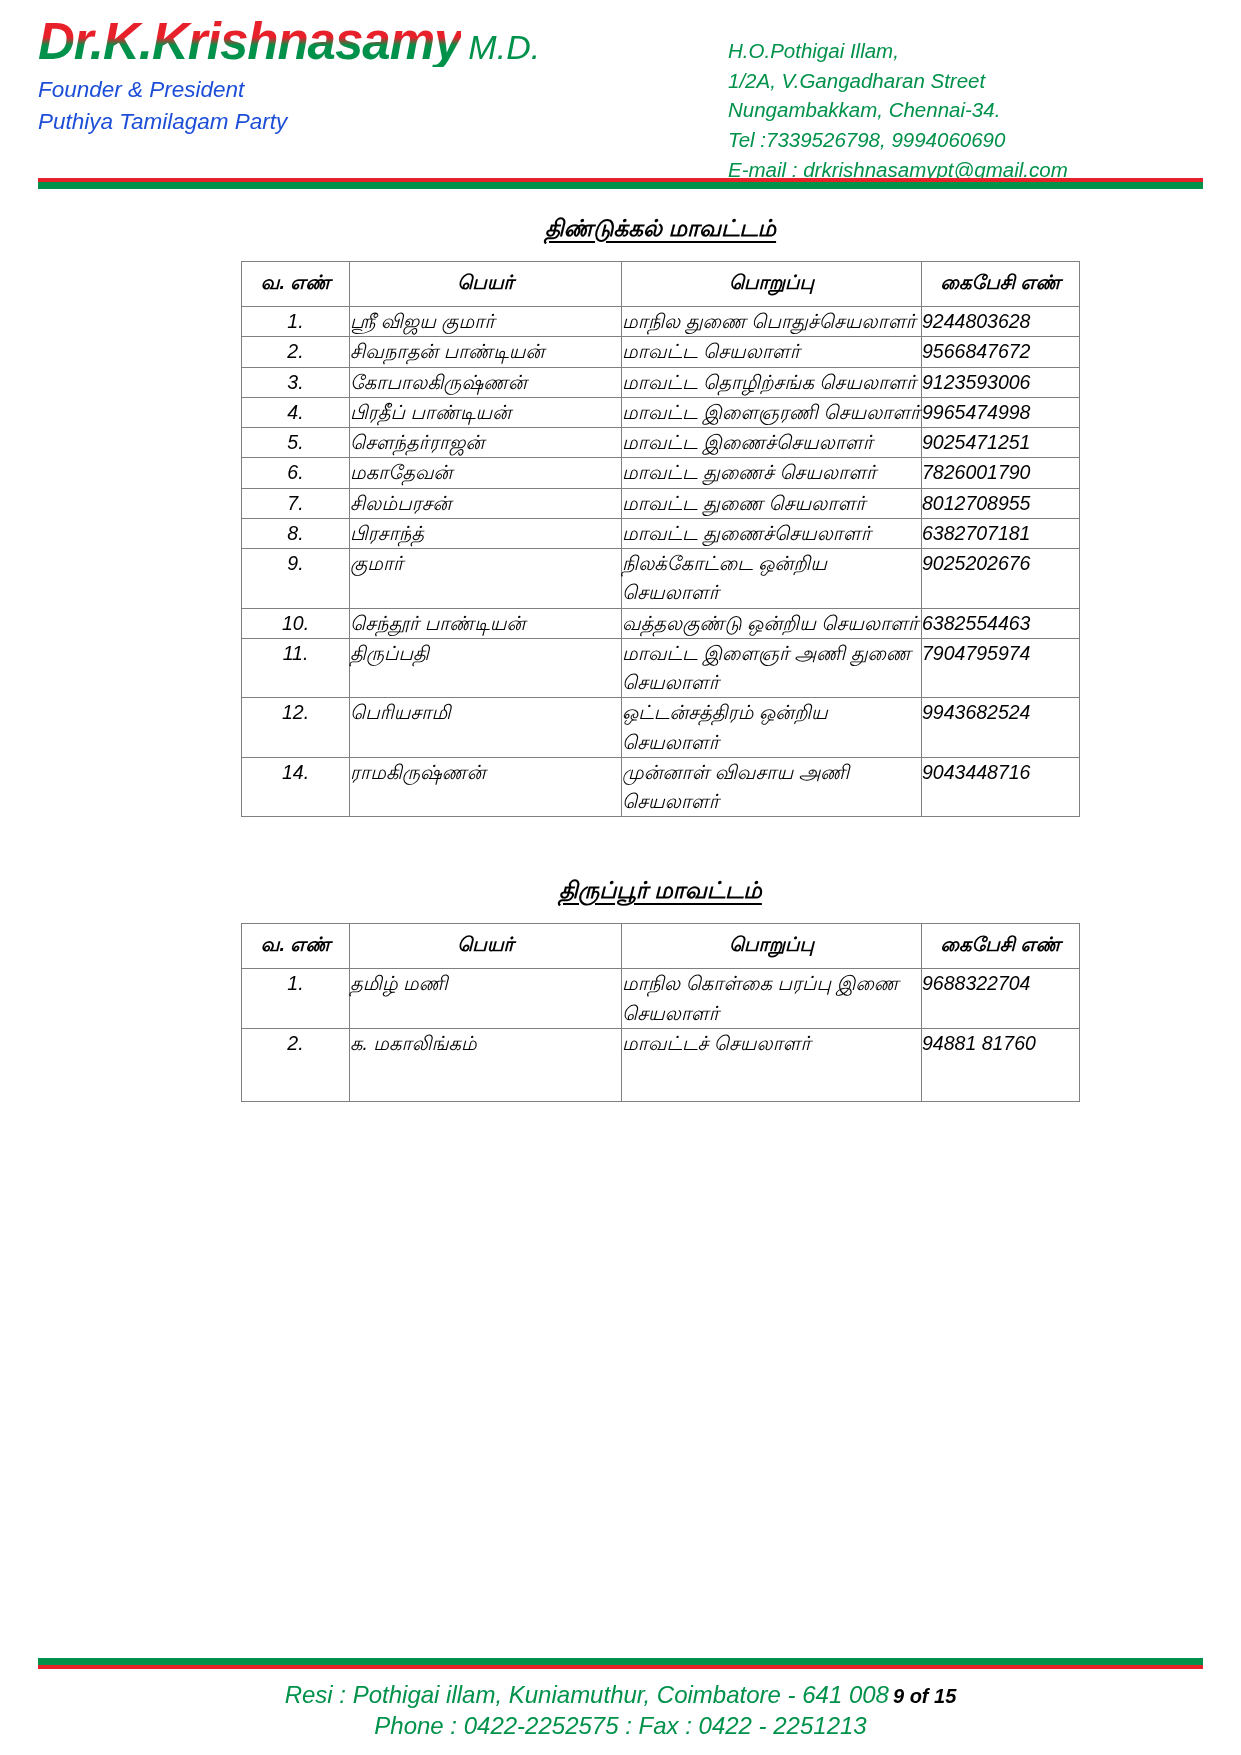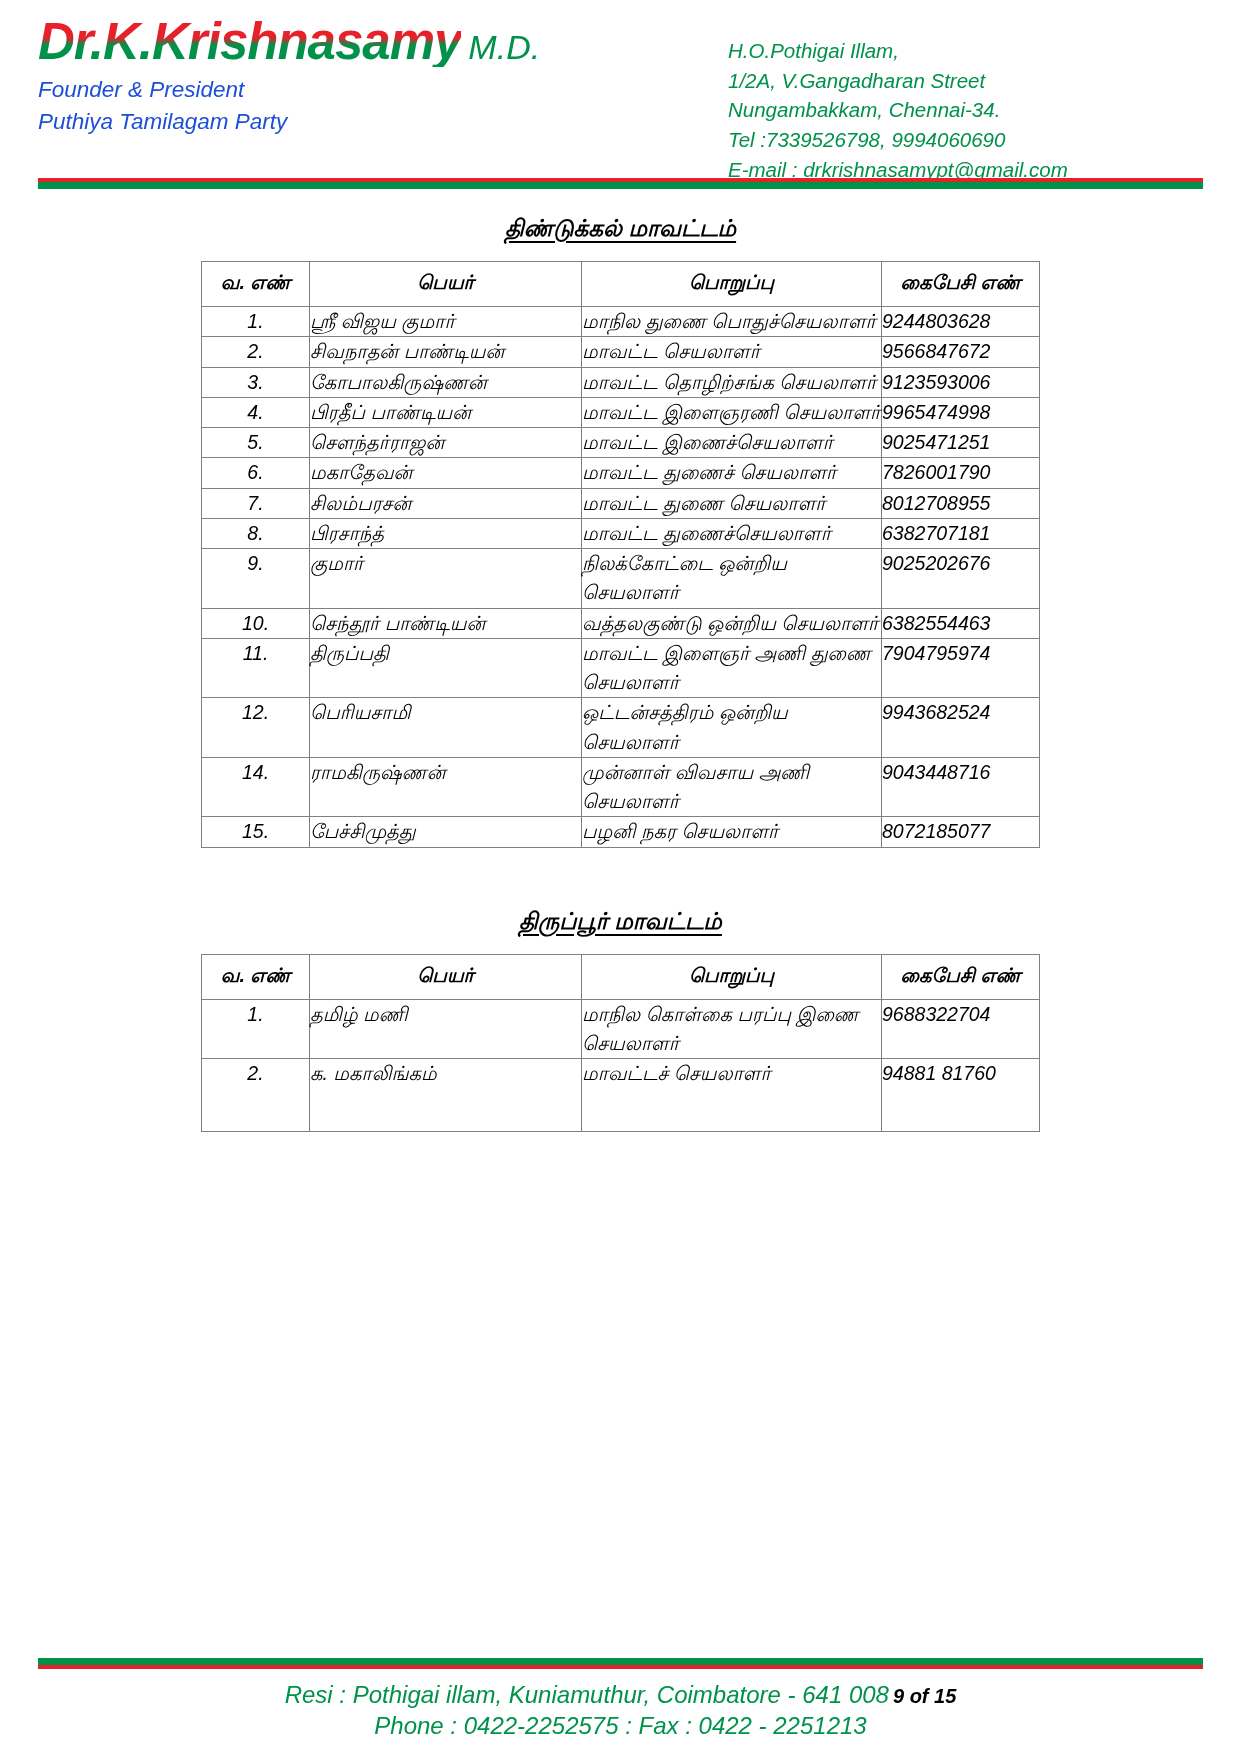--- a/index.html
+++ b/index.html
@@ -96,20 +96,21 @@
   .rule-bar .green {
     position: absolute;
     left: 0; right: 0; top: 4px;
     height: 7px;
     background: #00914a;
   }
 
   
   .content {
     padding: 0 0 0 0;
+    margin-left: 40px;
   }
   .section {
     margin: 0 auto;
     width: 1241px;
   }
   .section-title {
     text-align: center;
     font-size: 23px;
     font-weight: bold;
     text-decoration: underline;
@@ -334,26 +335,20 @@
             <td class="c-name">பெரியசாமி</td>
             <td class="c-role">ஒட்டன்சத்திரம் ஒன்றிய செயலாளர்</td>
             <td class="c-phone">9943682524</td>
           </tr>
           <tr>
             <td class="c-sno">14.</td>
             <td class="c-name">ராமகிருஷ்ணன்</td>
             <td class="c-role">முன்னாள் விவசாய அணி செயலாளர்</td>
             <td class="c-phone">9043448716</td>
           </tr>
-          <tr>
-            <td class="c-sno">15.</td>
-            <td class="c-name">பேச்சிமுத்து</td>
-            <td class="c-role">பழனி நகர செயலாளர்</td>
-            <td class="c-phone">8072185077</td>
-          </tr>
         </tbody>
       </table>
     </div>
 
     <div class="spacer-between"></div>
 
     <div class="section section-2">
       <div class="section-title">திருப்பூர் மாவட்டம்</div>
 
       <table class="reg">

